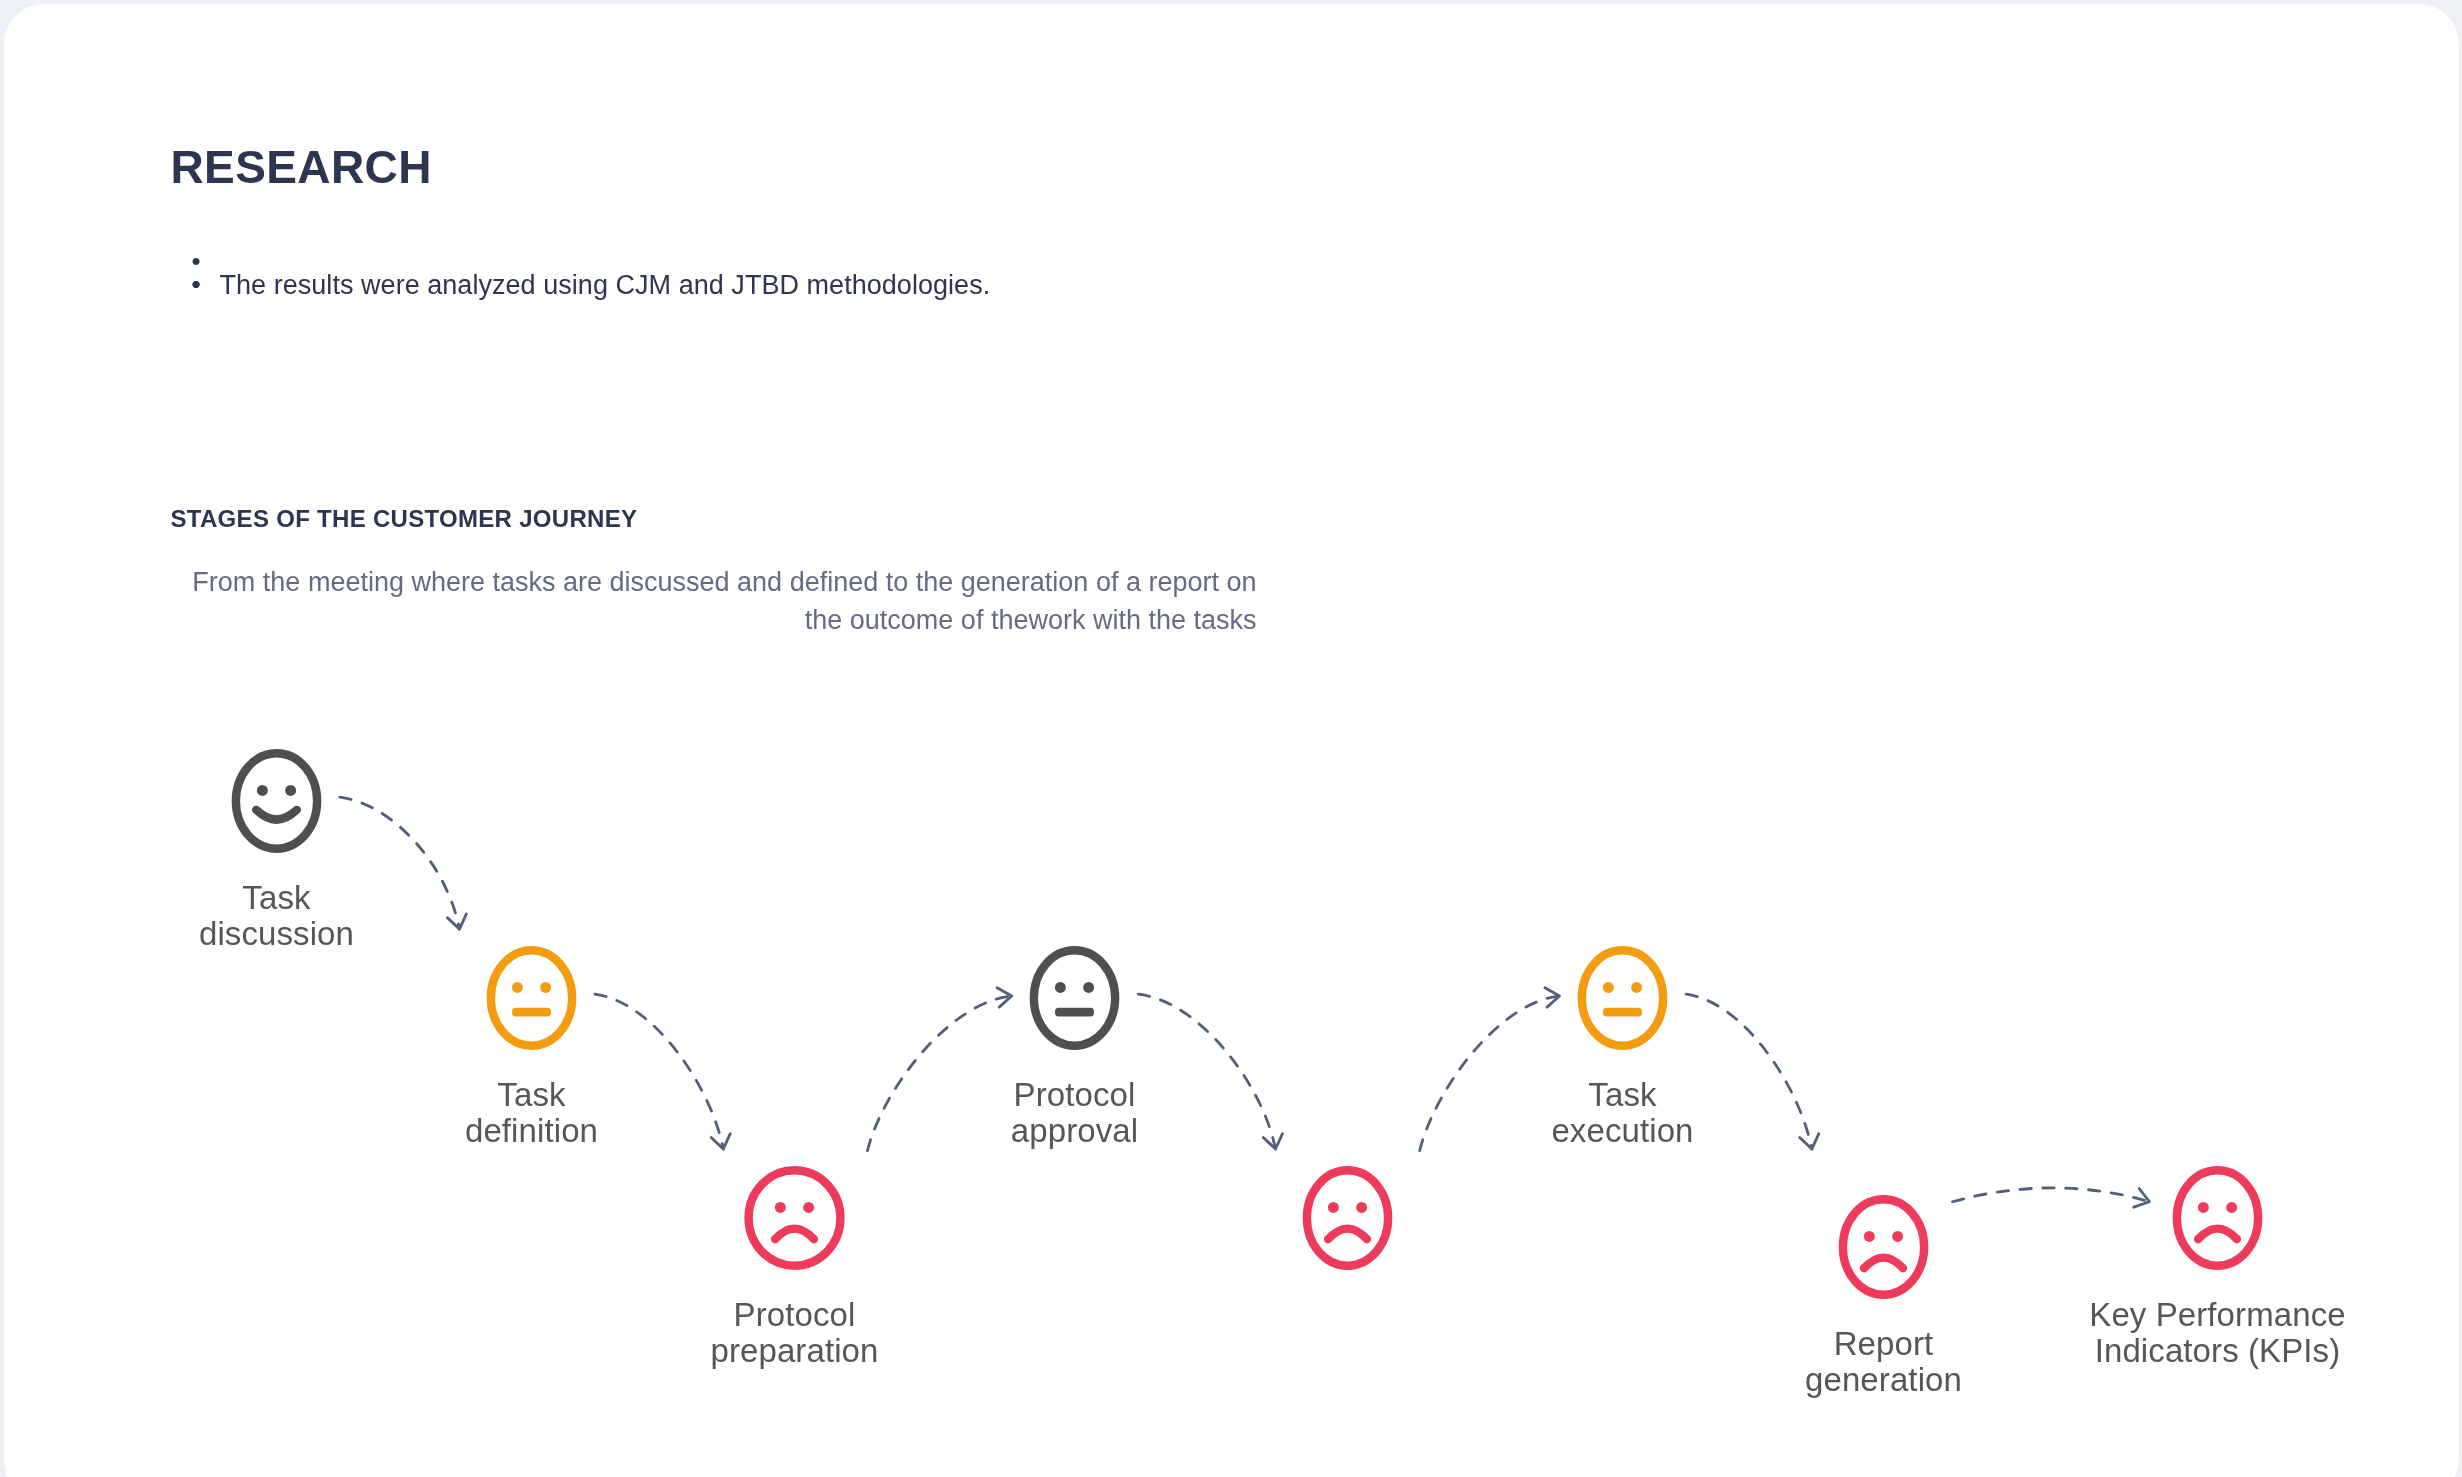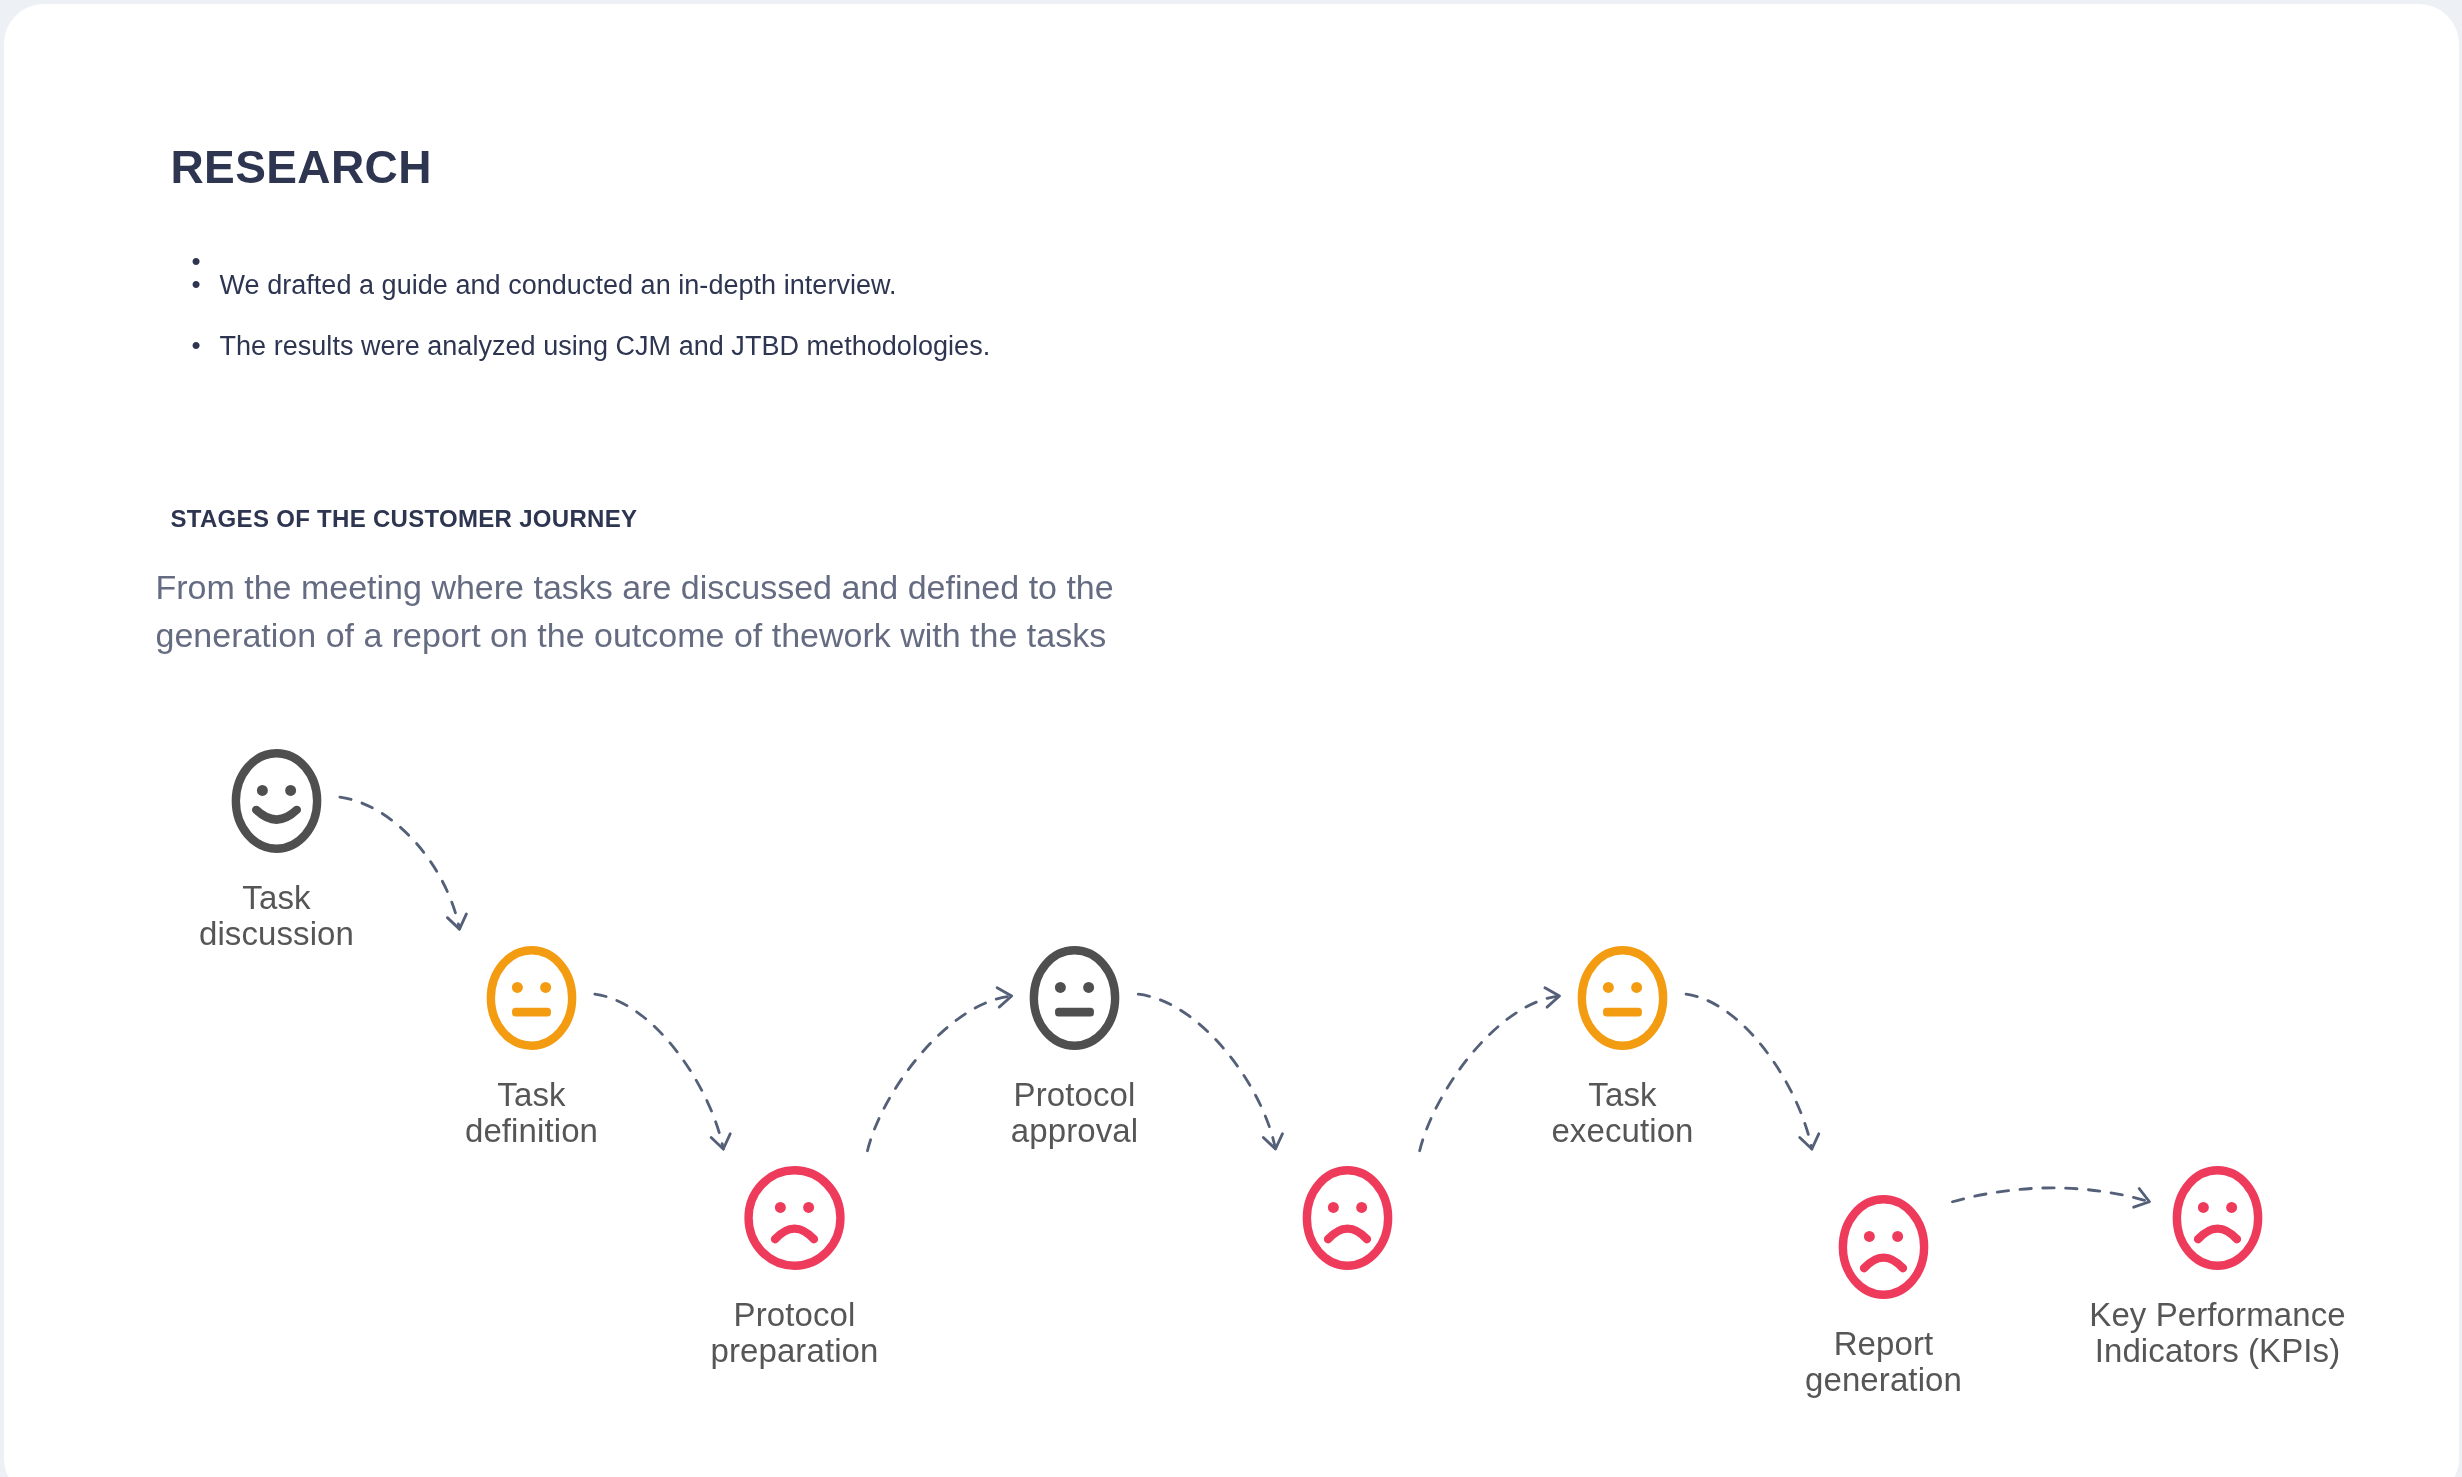--- a/index.html
+++ b/index.html
@@ -52,25 +52,26 @@
   #stages-heading {
     position: absolute;
     left: 167px; top: 501px;
     font-size: 24px;
     font-weight: bold;
     letter-spacing: 0.3px;
     color: #2d3550;
   }
   #stages-sub {
     position: absolute;
-    left: 152px; top: 559px;
+    left: 171px; top: 559px;
     width: 1082px;
-    font-size: 34px;
+    font-size: 27px;
     line-height: 1.44;
     color: #656c82;
+    text-align: right;
   }
 
   
   #diagram {
     position: absolute;
     left: 0; top: 0;
     width: 2455px; height: 1495px;
   }
   #arrow-layer {
     position: absolute;
@@ -106,21 +107,20 @@
 <div id="card">
 
   <div id="page-title">RESEARCH</div>
 
   <div id="bullets">
     <div class="bullet">
       <span class="dot">•</span>
     </div>
     <div class="bullet">
       <span class="dot">•</span>
-      <span>We drafted a guide and conducted an in-depth interview.</span>
     </div>
     <div class="bullet">
       <span class="dot">•</span>
       <span>The results were analyzed using CJM and JTBD methodologies.</span>
     </div>
   </div>
 
   <div id="stages-heading">STAGES OF THE CUSTOMER JOURNEY</div>
   <div id="stages-sub">From the meeting where tasks are discussed and defined to the generation of a report on the outcome of thework with the tasks</div>
 

